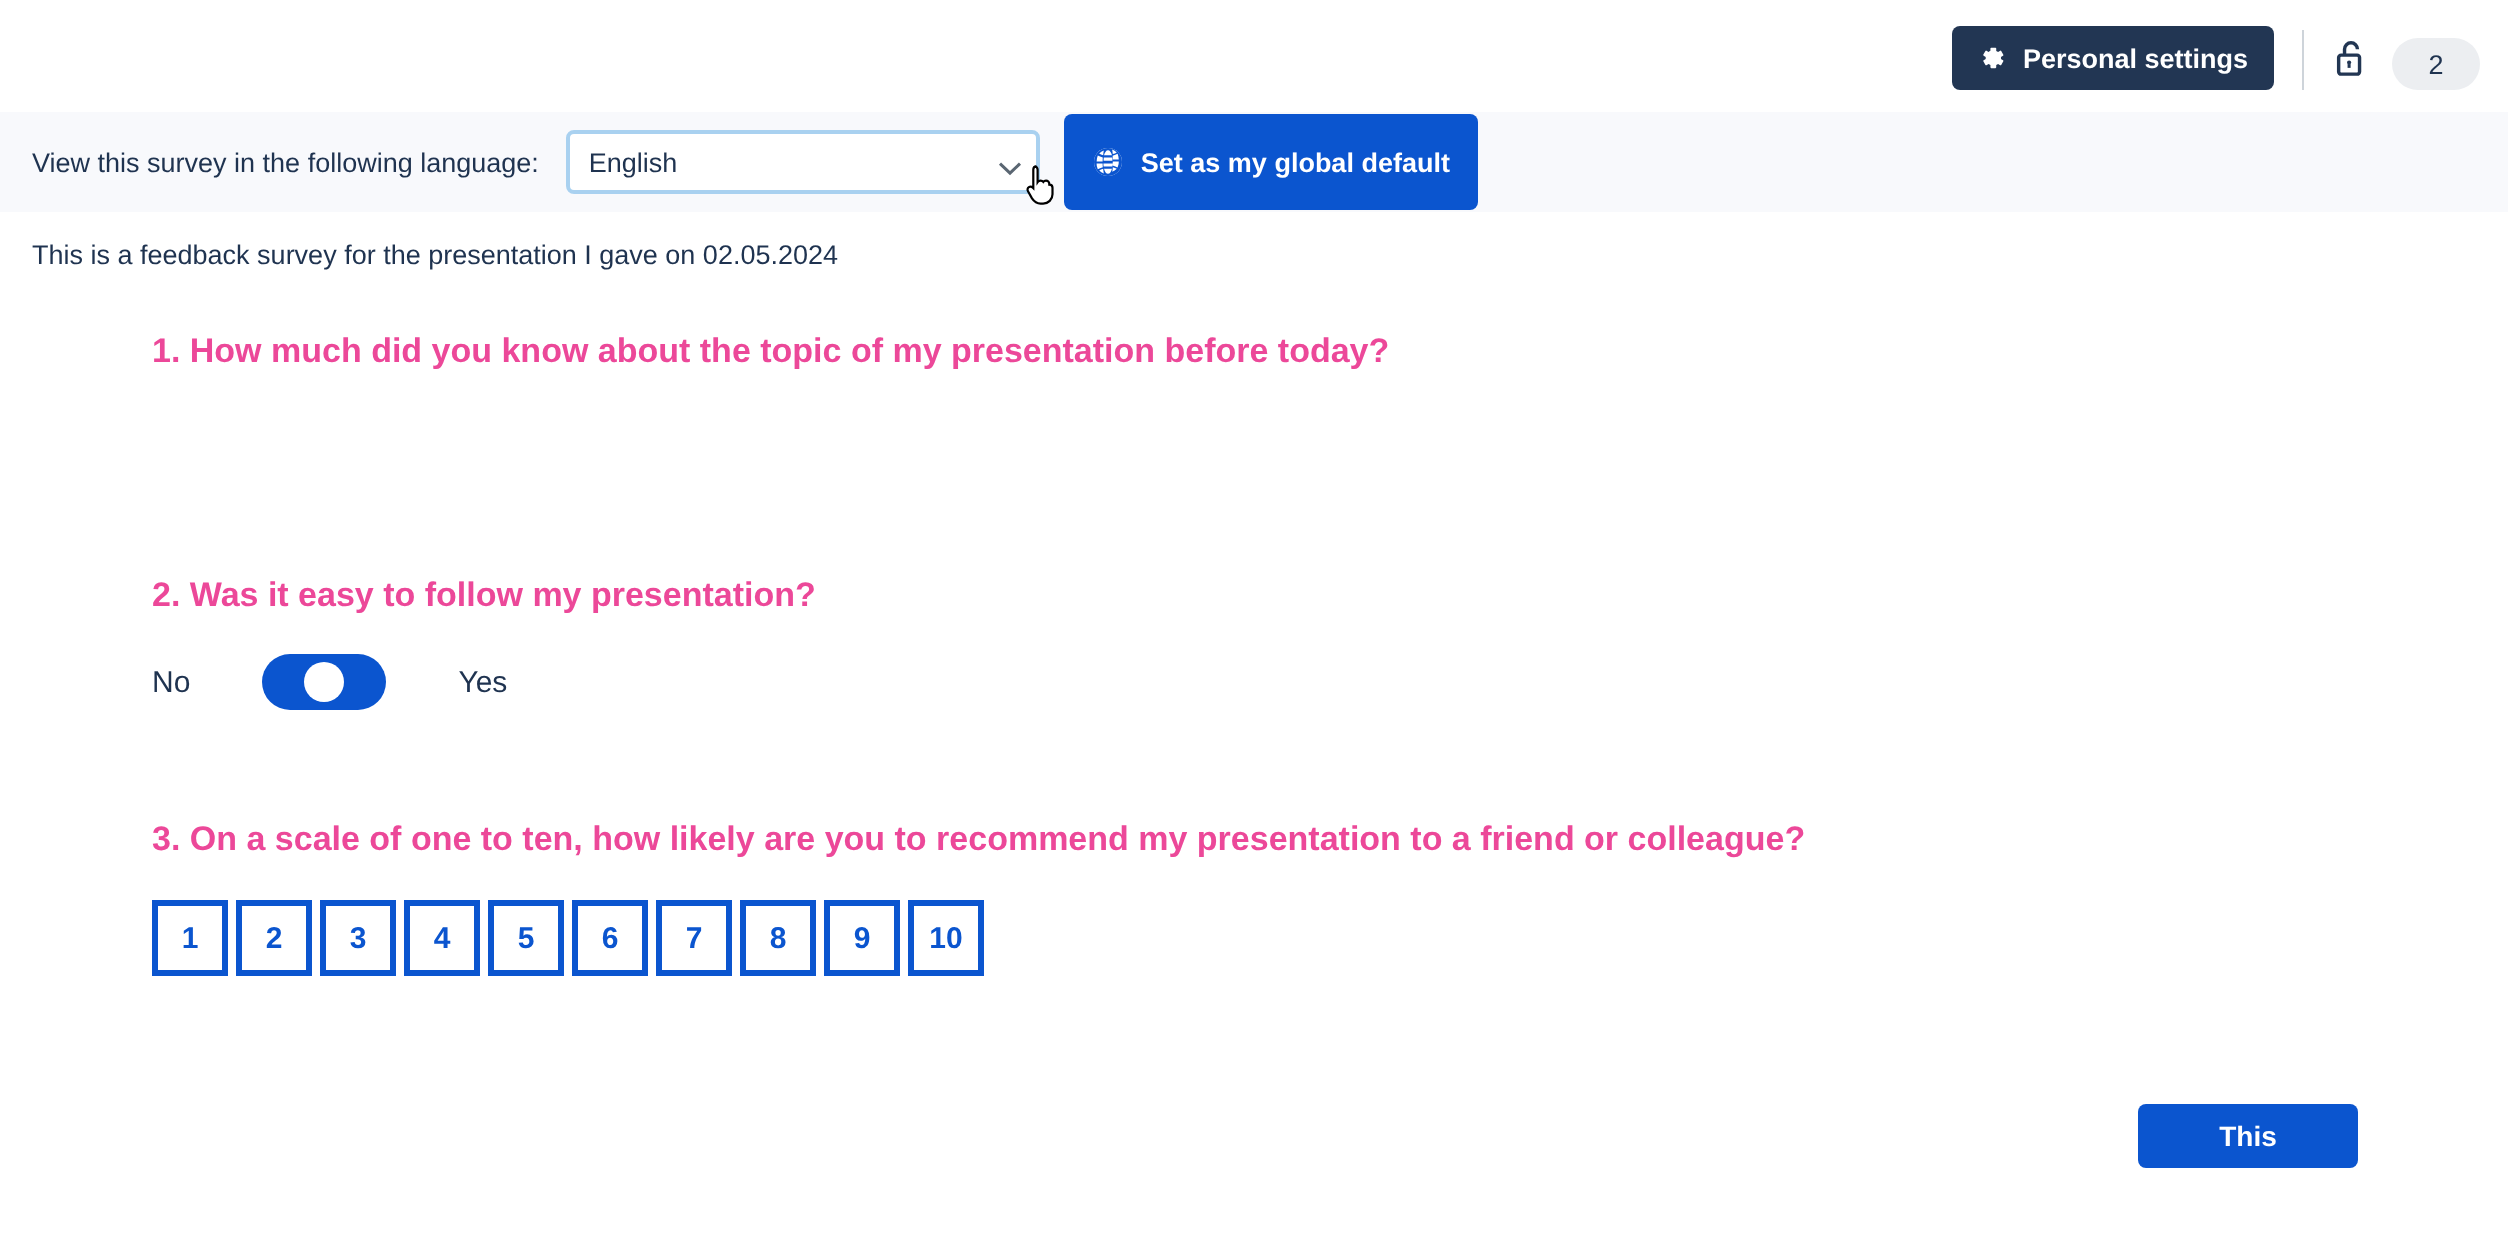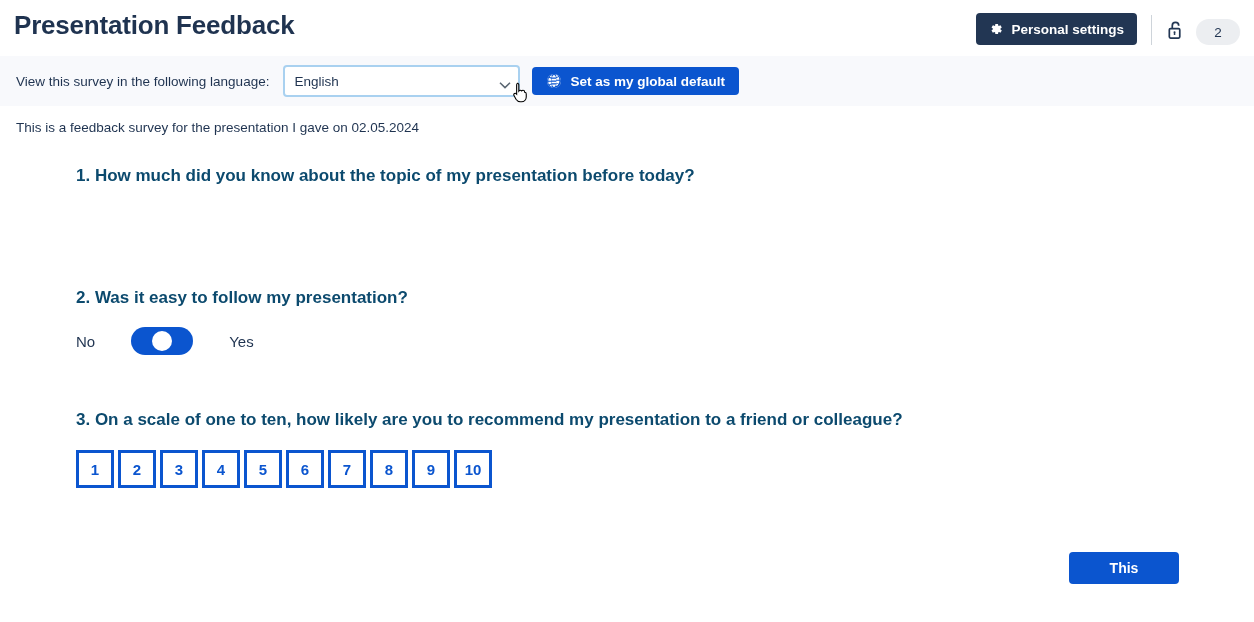--- a/index.html
+++ b/index.html
@@ -134,21 +134,21 @@
   }
   .global-default-btn {
     display: flex;
     align-items: center;
     gap: 8px;
     margin-left: 12px;
     background: #0b55cf;
     color: #ffffff;
     border: none;
     border-radius: 4px;
-    height: 28px;
+    height: 48px;
     padding: 0 14px;
     font-size: 13.5px;
     font-weight: bold;
     font-family: "Liberation Sans", sans-serif;
     cursor: pointer;
     white-space: nowrap;
   }
   .globe-icon svg { display: block; }
 
   
@@ -164,21 +164,21 @@
     left: 76px;
     top: 165px;
     width: 1120px;
   }
   .question {
     margin-bottom: 0;
   }
   .q-title {
     font-size: 17px;
     font-weight: bold;
-    color: #0c4a6e;
+    color: #ec4899;
     margin: 0;
     line-height: 22px;
   }
 
   
   .q1 { position: absolute; left: 0; top: 0; width: 1120px; }
   .q1-select-wrap {
     position: relative;
     margin-top: 22px;
     width: 1120px;
@@ -281,21 +281,20 @@
     font-size: 14px;
     font-weight: bold;
     font-family: "Liberation Sans", sans-serif;
     cursor: pointer;
   }
 </style>
 </head>
 <body>
 
 <div class="header">
-  <div class="page-title">Presentation Feedback</div>
 
   <div class="header-right">
     <button class="personal-settings-btn">
       <span class="gear-icon">
         <svg width="14" height="14" viewBox="0 0 16 16" fill="#ffffff">
           <path d="M8 5.2a2.8 2.8 0 100 5.6 2.8 2.8 0 000-5.6zm0 4.2a1.4 1.4 0 110-2.8 1.4 1.4 0 010 2.8z"></path>
           <path d="M14.3 9.3l-1.2-.7c.05-.2.07-.4.07-.6s-.02-.4-.07-.6l1.2-.7a.45.45 0 00.17-.6l-1.2-2.1a.45.45 0 00-.6-.17l-1.2.7a4.9 4.9 0 00-1.05-.6V2.6a.45.45 0 00-.45-.45H7.55a.45.45 0 00-.45.45v1.3c-.37.15-.72.35-1.05.6l-1.2-.7a.45.45 0 00-.6.17l-1.2 2.1a.45.45 0 00.17.6l1.2.7a4.6 4.6 0 000 1.2l-1.2.7a.45.45 0 00-.17.6l1.2 2.1c.12.21.39.29.6.17l1.2-.7c.33.25.68.45 1.05.6v1.3c0 .25.2.45.45.45h2.42c.25 0 .45-.2.45-.45v-1.3c.37-.15.72-.35 1.05-.6l1.2.7c.21.12.48.04.6-.17l1.2-2.1a.45.45 0 00-.17-.6z"></path>
         </svg>
       </span>
       <span>Personal settings</span>

